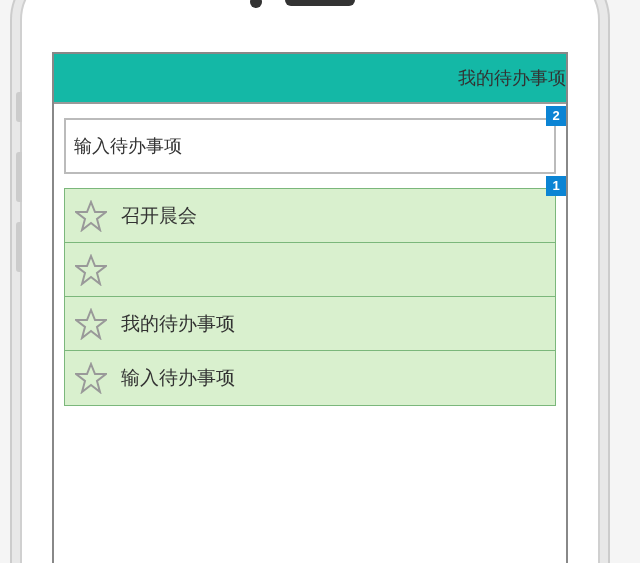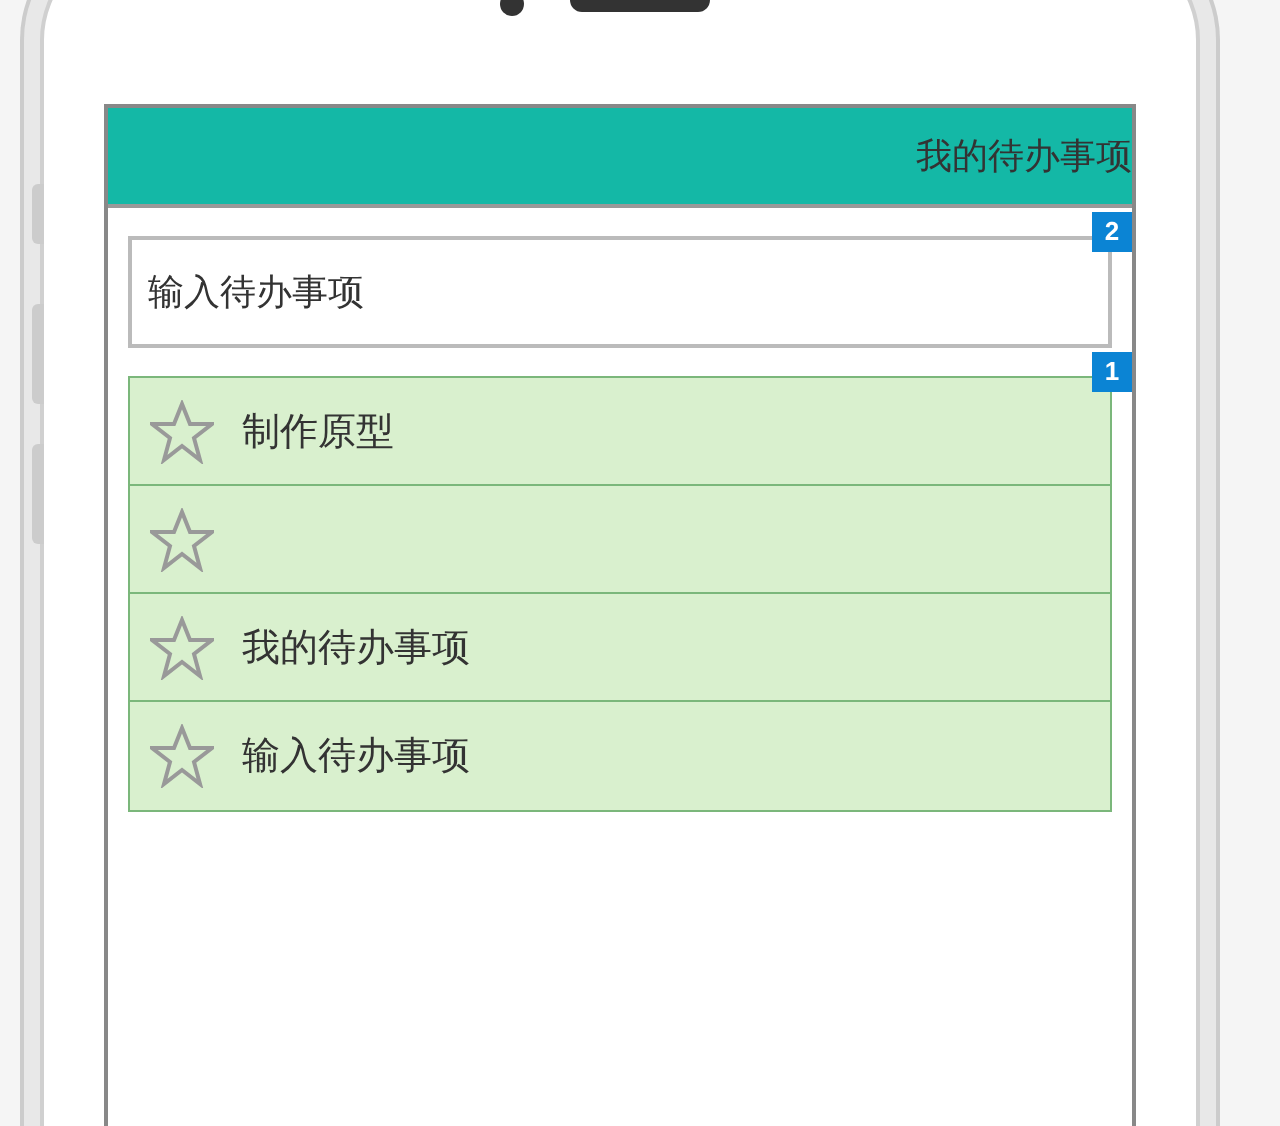--- a/index.html
+++ b/index.html
@@ -145,21 +145,21 @@
       <div class="list-wrap">
         <div class="marker marker1">1</div>
         <div class="list">
 
           <div class="todo-item">
             <span class="star-icon">
               <svg viewBox="0 0 32 32">
                   <polygon points="16,2 20,12 31,12 22,19 25,30 16,23 7,30 10,19 1,12 12,12" fill="none" stroke="#999" stroke-width="2"></polygon>
                 </svg>
             </span>
-            <span>制作原型</span>
+            <span>召开晨会</span>
           </div>
 
           <div class="todo-item">
             <span class="star-icon">
               <svg viewBox="0 0 32 32">
                   <polygon points="16,2 20,12 31,12 22,19 25,30 16,23 7,30 10,19 1,12 12,12" fill="none" stroke="#999" stroke-width="2"></polygon>
                 </svg>
             </span>
           </div>
 

